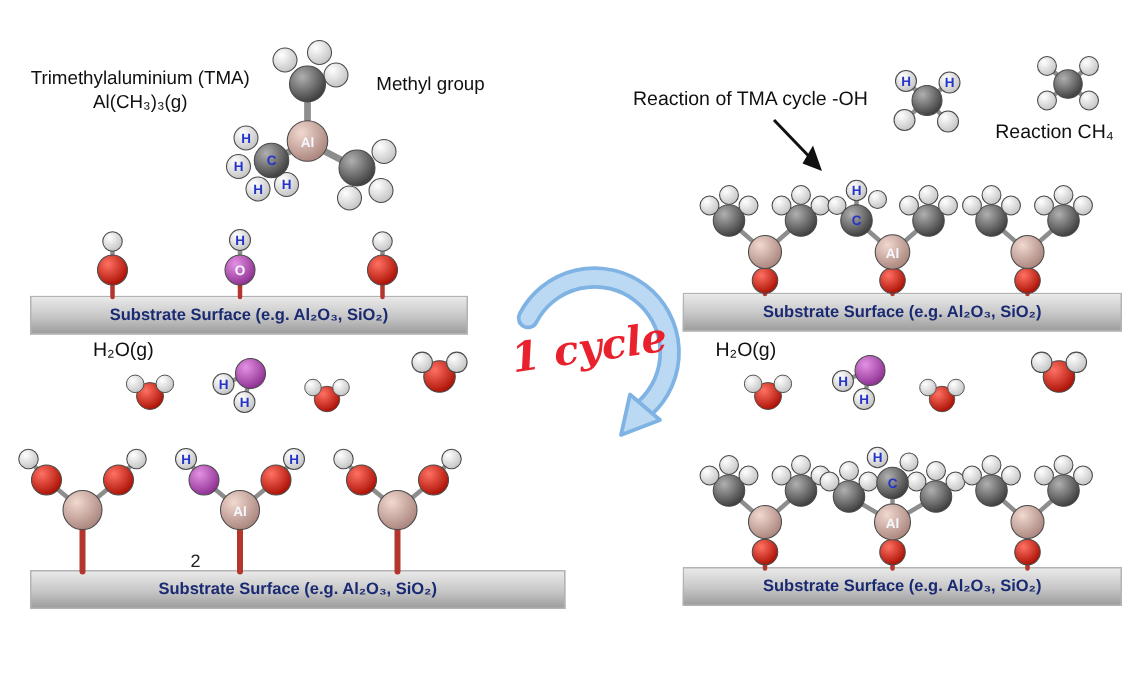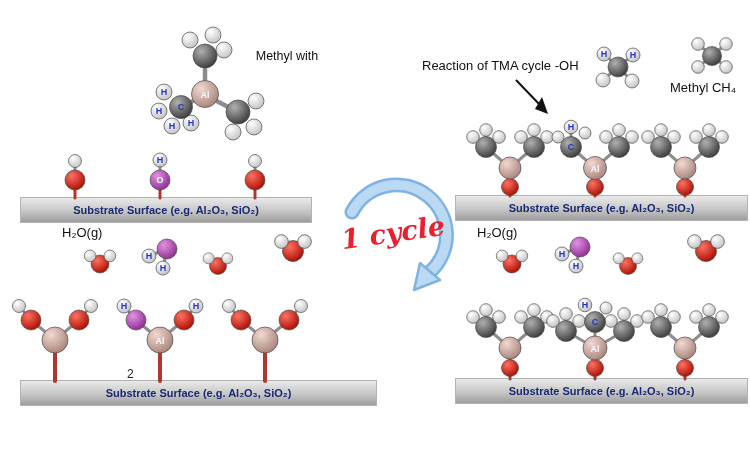--- a/index.html
+++ b/index.html
@@ -309,28 +309,32 @@
       <line class="bond" x1="685" y1="348" x2="661" y2="327"></line>
       <line class="bond" x1="685" y1="348" x2="709" y2="327"></line>
       <line class="bond red" x1="685" y1="360" x2="685" y2="379"></line>
       <use href="#me" transform="translate(661,327)"></use>
       <use href="#me" transform="translate(709,327)"></use>
       <circle class="atom" cx="685" cy="368" r="8.5" fill="url(#gO)"></circle>
       <circle class="atom" cx="685" cy="348" r="11" fill="url(#gA)"></circle>
     </g>
   </svg>
 
+  <div class="lbl ctr" style="left:6px; top:44px; width:175px;">
+    <div>Trimethylaluminium (TMA)</div>
+    <div>Al(CH₃)₃(g)</div>
+  </div>
 
   <div class="lbl ctr" style="left:237px; top:48px; width:100px;">
-    <div>Methyl with</div>
+    <div>Methyl group</div>
   </div>
 
   <div class="lbl" style="left:422px; top:58px; font-size:13px;">Reaction of TMA cycle -OH</div>
 
-  <div class="lbl ctr" style="left:658px; top:80px; width:90px; font-size:13px;">Methyl CH₄</div>
+  <div class="lbl ctr" style="left:658px; top:80px; width:90px; font-size:13px;">Reaction CH₄</div>
 
   <div class="lbl" style="left:62px; top:225px; font-size:13px;">H₂O(g)</div>
 
   <div class="lbl" style="left:477px; top:225px; font-size:13px;">H₂O(g)</div>
 
   <div class="cycle-text">1 cycle</div>
 
   <div class="stray" style="left:127px; top:367px;">2</div>
 
 </div>

